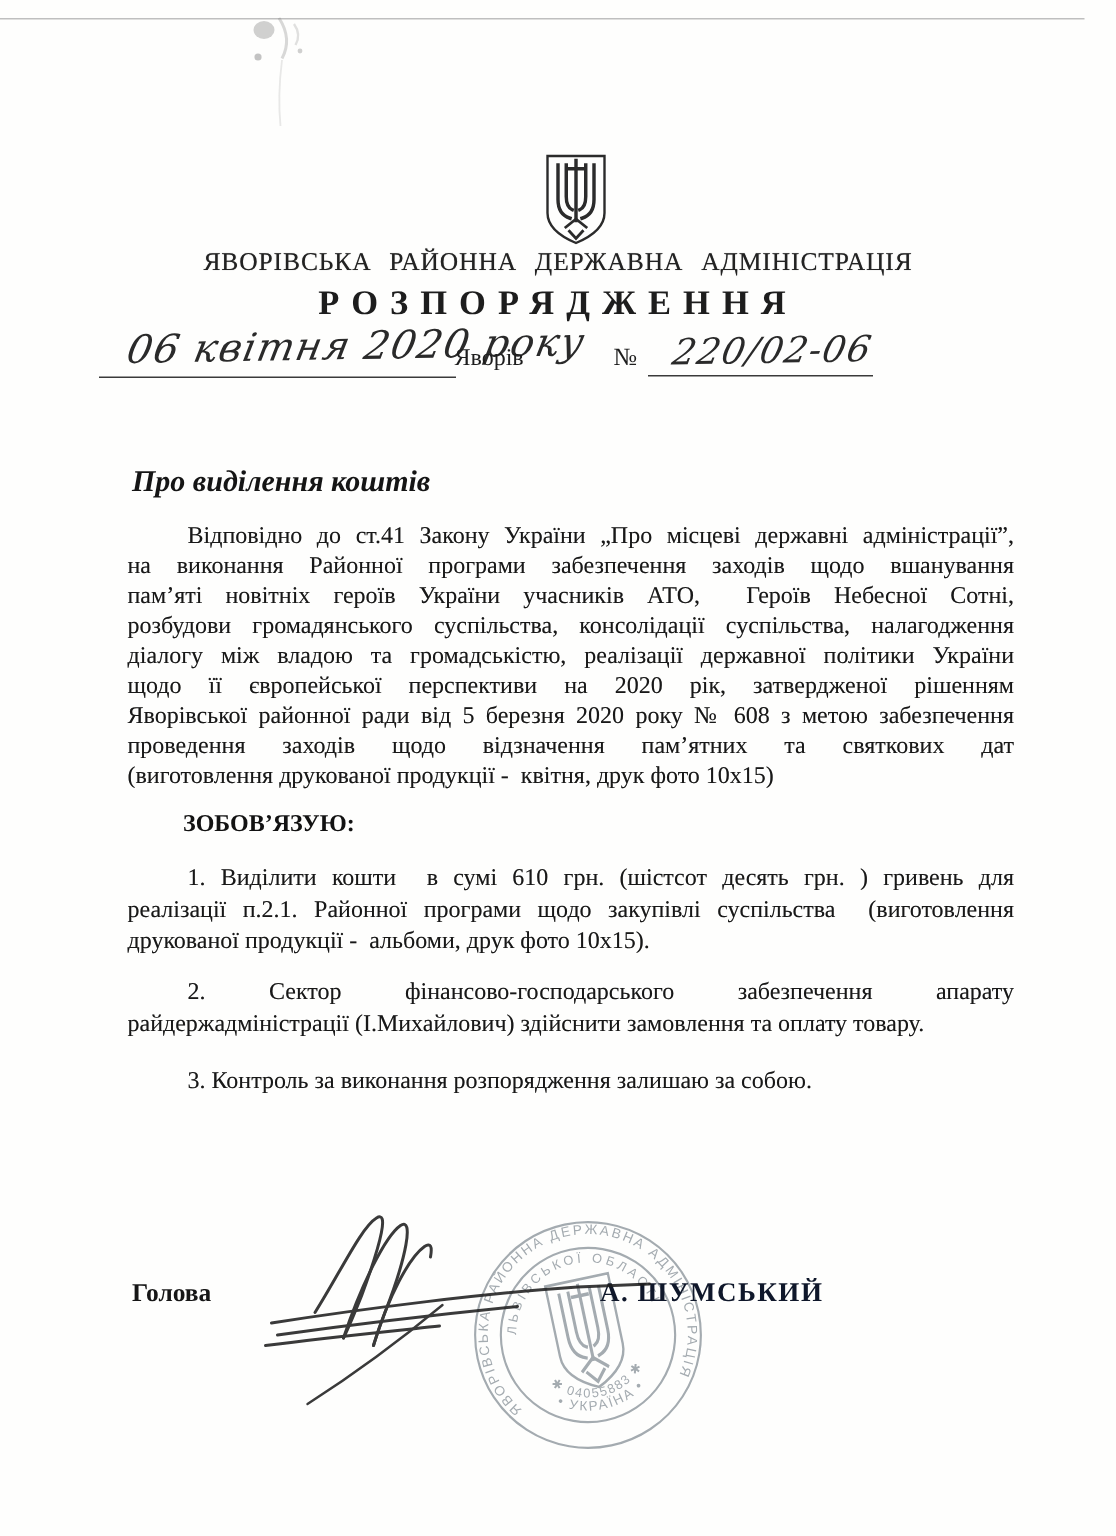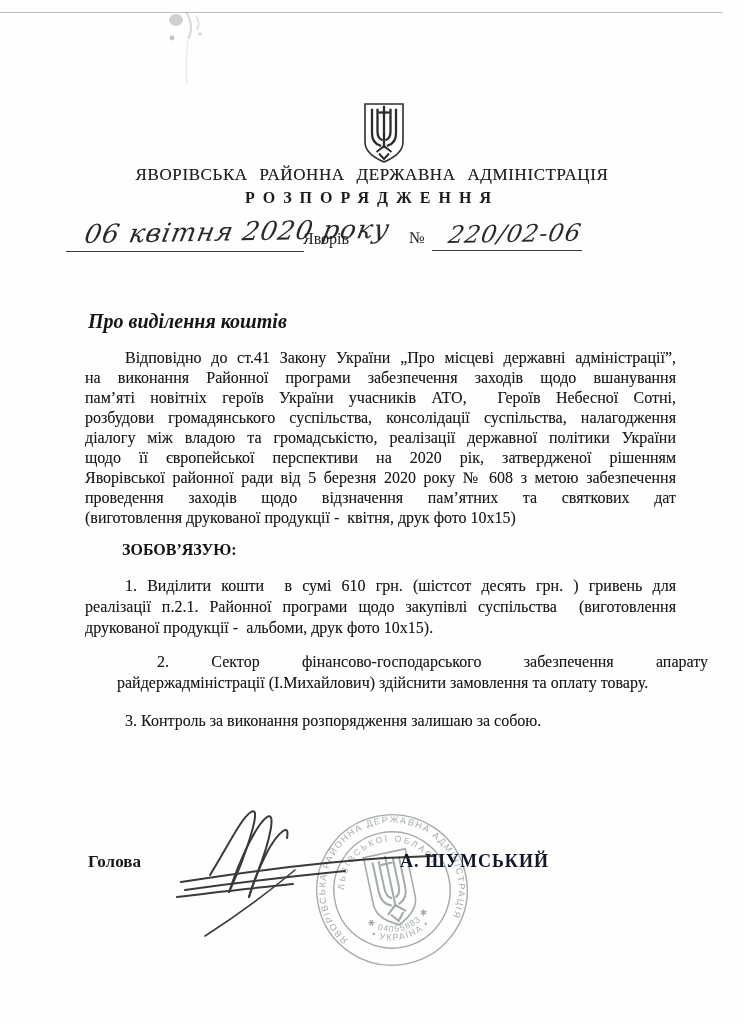--- a/index.html
+++ b/index.html
@@ -19,21 +19,21 @@
 
   
   .emblem { position:absolute; left:361px; top:102px; width:46px; height:62px; }
   .org-name {
     position:absolute; left:0; top:165px; width:744px;
     text-align:center; font-size:17px; letter-spacing:.6px; word-spacing:7px;
     color:#222; text-shadow:0 0 .5px rgba(0,0,0,.5);
   }
   .doc-type {
     position:absolute; left:0; top:189px; width:744px;
-    text-align:center; font-size:16px; font-weight:bold; letter-spacing:8px;
+    text-align:center; font-size:23px; font-weight:bold; letter-spacing:8px;
     color:#1d1d1d;
   }
 
   
   .handwriting {
     font-family:"DejaVu Serif", serif; font-style:italic;
     color:#2a2a2a; transform:skewX(-12deg) rotate(-1deg); transform-origin:left bottom;
     letter-spacing:1px; white-space:nowrap;
   }
   .date-hw { position:absolute; left:82px; top:219px; font-size:26px; }
@@ -54,21 +54,21 @@
   .para .tline { white-space:pre-wrap; }
   .para .tline:first-child { text-indent:40px; }
   .para .jfull { text-align:justify; text-align-last:justify; }
   .intro { top:348px; line-height:20px; }
   .resolve {
     position:absolute; left:122px; top:541px;
     font-size:16px; font-weight:bold; color:#121212;
   }
   .item  { line-height:21px; }
   .item1 { top:575px; }
-  .item2 { top:651px;margin-left:32px; }
+  .item2 { top:651px; }
   .item3 { top:710px; }
 
   
   .sig-title { position:absolute; left:88px; top:852px; font-size:17px; font-weight:bold; color:#161616; }
   .sig-name  { position:absolute; left:400px; top:851px; font-size:18px; font-weight:bold;
                letter-spacing:1px; color:#0f172a; z-index:3; }
   .stamp { position:absolute; left:312px; top:804px; width:160px; height:172px;
            z-index:2; opacity:.78; transform:rotate(-12deg); }
   .stamp text { font-family:"Liberation Sans", sans-serif; }
   .signature { position:absolute; left:175px; top:800px; width:270px; height:140px; z-index:4; }

